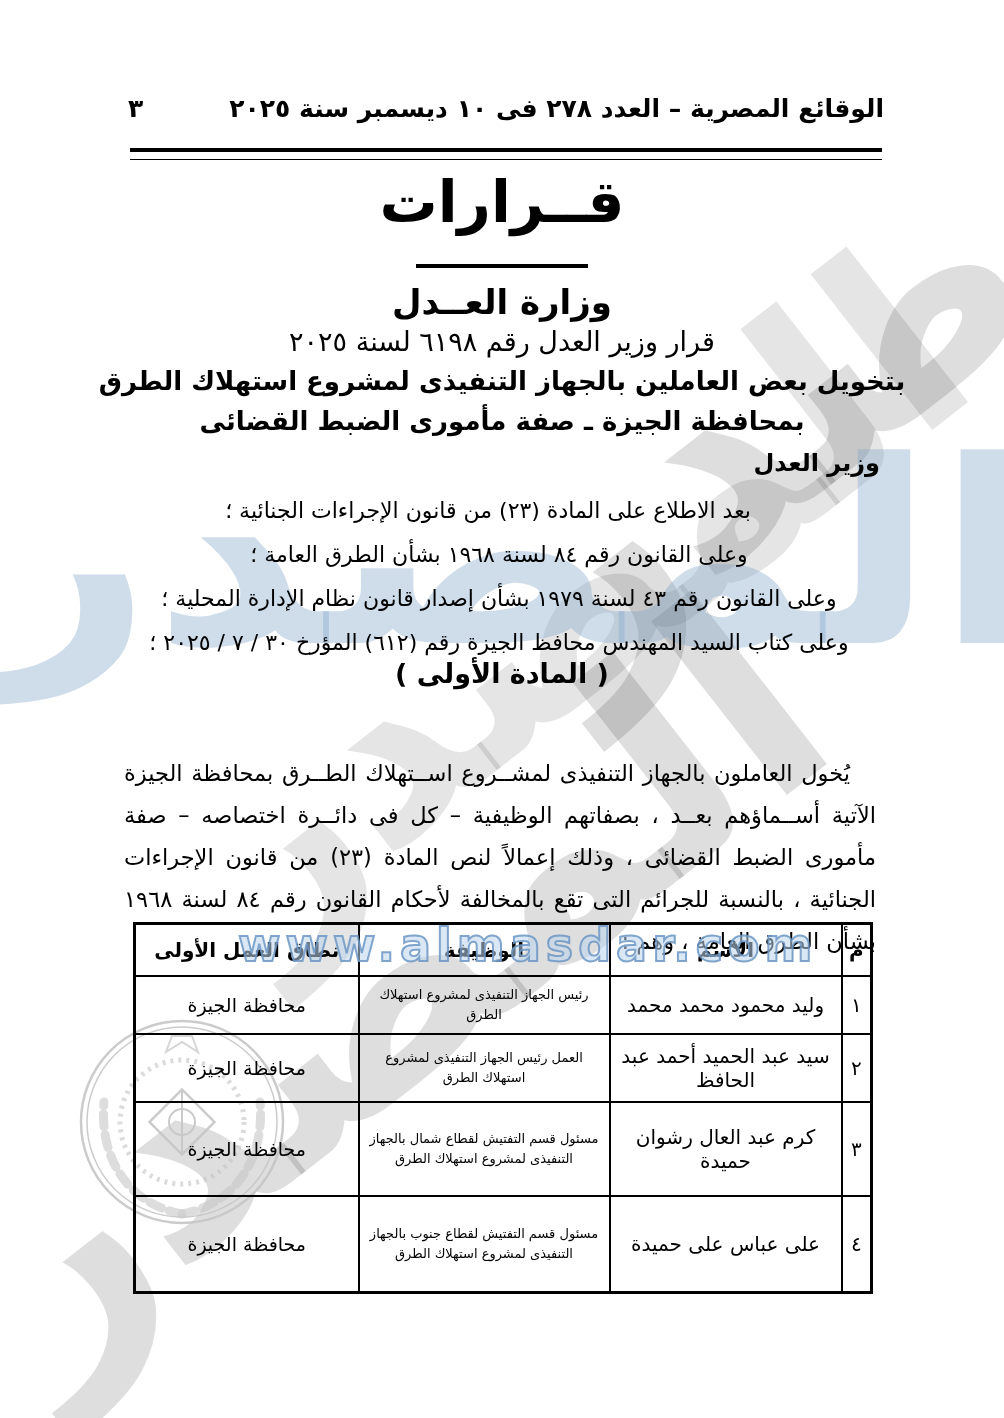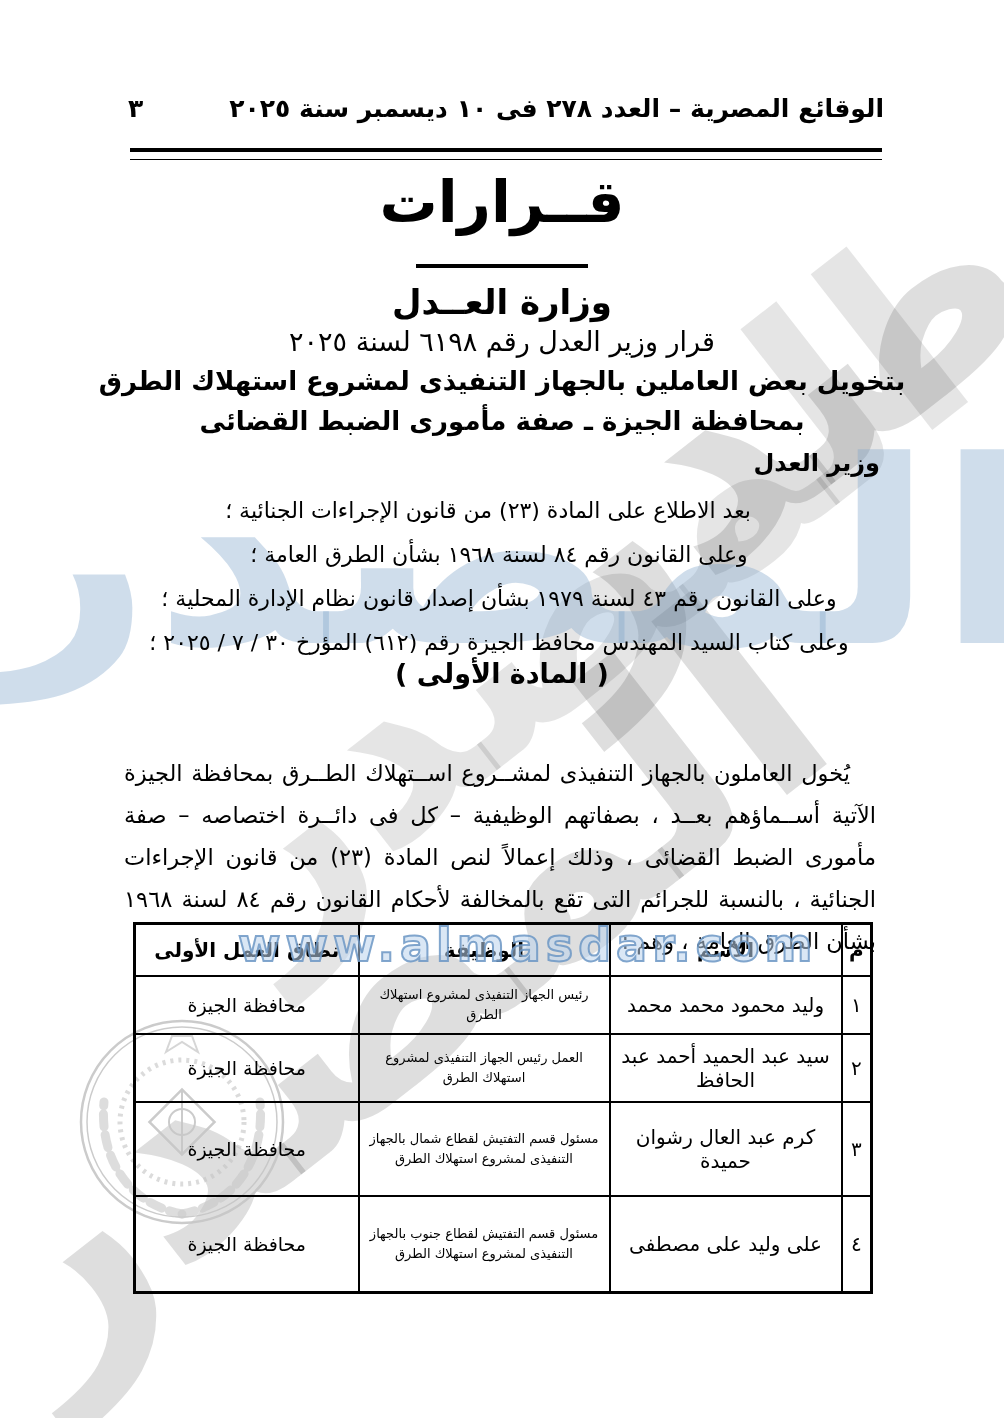--- a/index.html
+++ b/index.html
@@ -183,21 +183,21 @@
           <td class="cell-area">محافظة الجيزة</td>
         </tr>
         <tr class="row-3">
           <td class="cell-num">٣</td>
           <td class="cell-name">كرم عبد العال رشوان حميدة</td>
           <td class="cell-job">مسئول قسم التفتيش لقطاع شمال بالجهاز التنفيذى لمشروع استهلاك الطرق</td>
           <td class="cell-area">محافظة الجيزة</td>
         </tr>
         <tr class="row-4">
           <td class="cell-num">٤</td>
-          <td class="cell-name">على وليد على مصطفى</td>
+          <td class="cell-name">على عباس على حميدة</td>
           <td class="cell-job">مسئول قسم التفتيش لقطاع جنوب بالجهاز التنفيذى لمشروع استهلاك الطرق</td>
           <td class="cell-area">محافظة الجيزة</td>
         </tr>
       </tbody>
     </table>
 
   </div>
 </div>
 
 </body></html>

